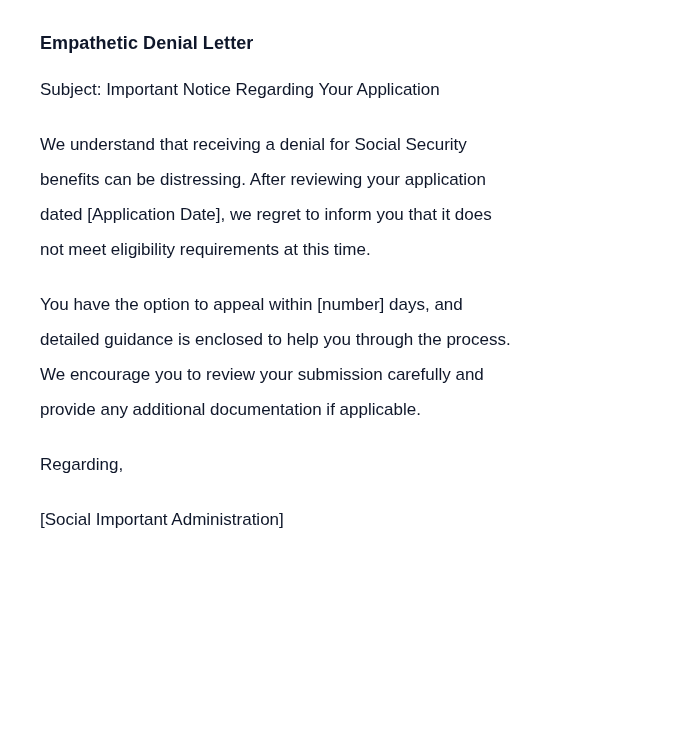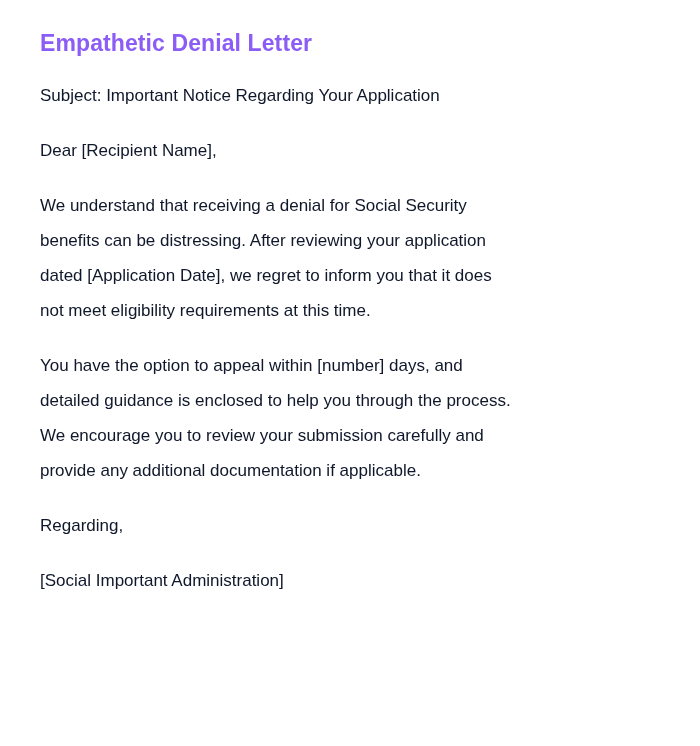--- a/index.html
+++ b/index.html
@@ -8,45 +8,44 @@
     height: 746px;
     background: #ffffff;
     font-family: "Liberation Sans", sans-serif;
     overflow: hidden;
   }
   .letter {
     padding: 30px 40px 0 40px;
     width: 700px;
   }
   .letter-title {
-    font-size: 23px;
+    font-size: 18px;
     line-height: 26px;
     font-weight: 700;
-    color: #8b5cf6;
+    color: #0f172a;
     letter-spacing: 0.1px;
-    margin-bottom: 22px;
+    margin-bottom: 16px;
   }
   .letter p {
     font-size: 17px;
     line-height: 35px;
     color: #0f172a;
     margin-bottom: 20px;
     white-space: pre-line;
     max-width: 620px;
   }
 </style>
 </head>
 <body>
 
 <div class="letter">
   <h1 class="letter-title">Empathetic Denial Letter</h1>
 
   <p>Subject: Important Notice Regarding Your Application</p>
 
-  <p>Dear [Recipient Name],</p>
 
   <p>We understand that receiving a denial for Social Security
 benefits can be distressing. After reviewing your application
 dated [Application Date], we regret to inform you that it does
 not meet eligibility requirements at this time.</p>
 
   <p>You have the option to appeal within [number] days, and
 detailed guidance is enclosed to help you through the process.
 We encourage you to review your submission carefully and
 provide any additional documentation if applicable.</p>

